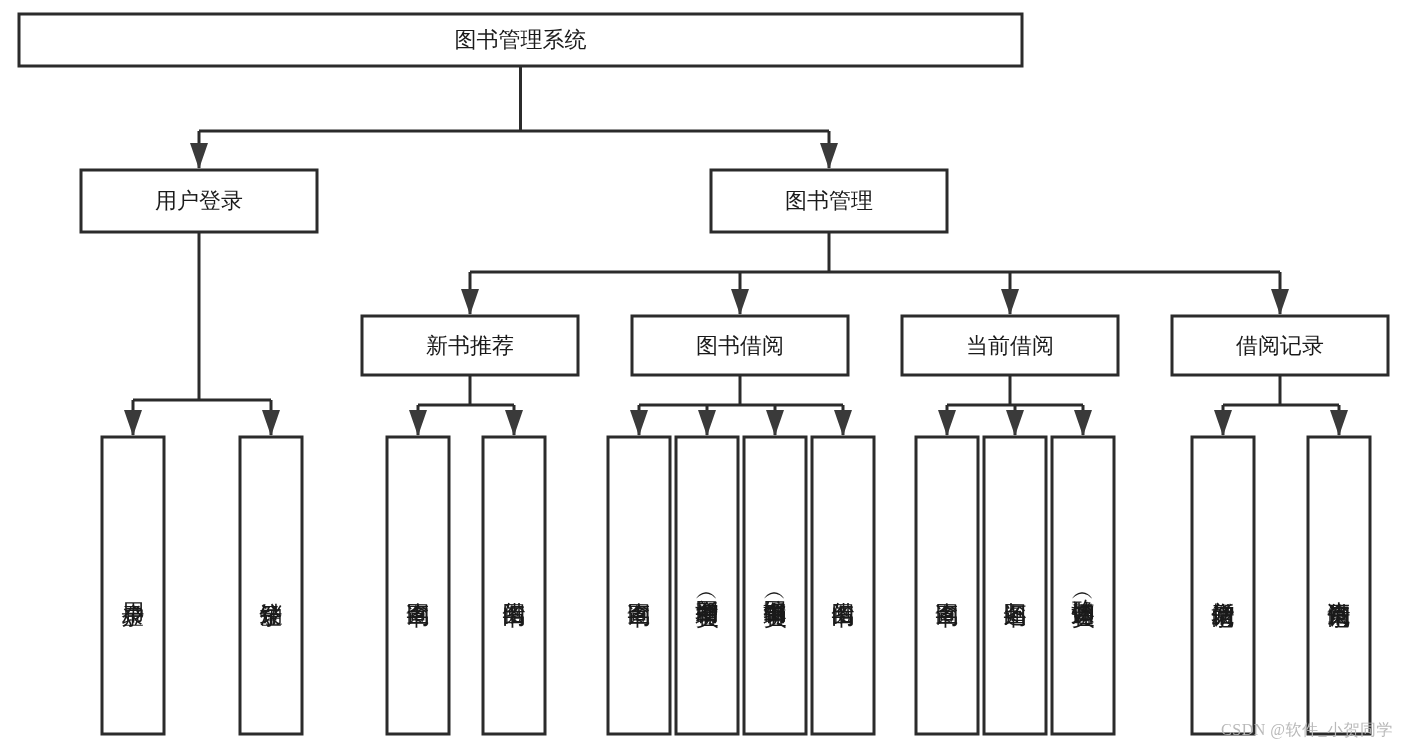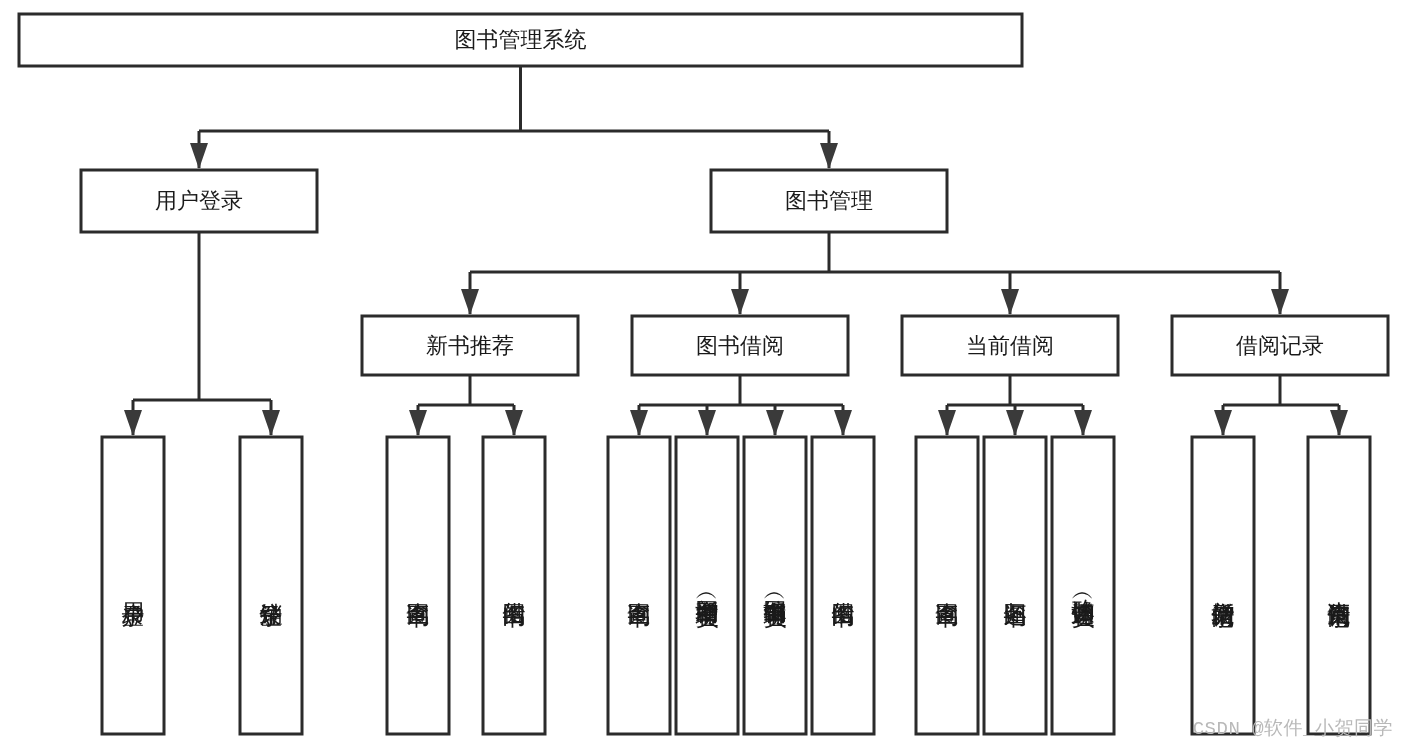--- a/index.html
+++ b/index.html
@@ -63,22 +63,22 @@
     line-height: 1.18;
     letter-spacing: 1px;
     color: #1a1a1a;
     white-space: nowrap;
     text-align: center;
   }
   .watermark {
     position: absolute;
     right: 12px;
     bottom: 6px;
-    font-family: Liberation Mono, monospace;
-    font-size: 19px;
+    font-family: Liberation Serif, serif;
+    font-size: 16px;
     color: #b9b9b9;
     letter-spacing: 0.5px;
     white-space: nowrap;
   }
 </style>
 </head>
 <body>
 
 <div id="diagram-root">
   <svg class="diagram" viewBox="0 0 1405 747">

